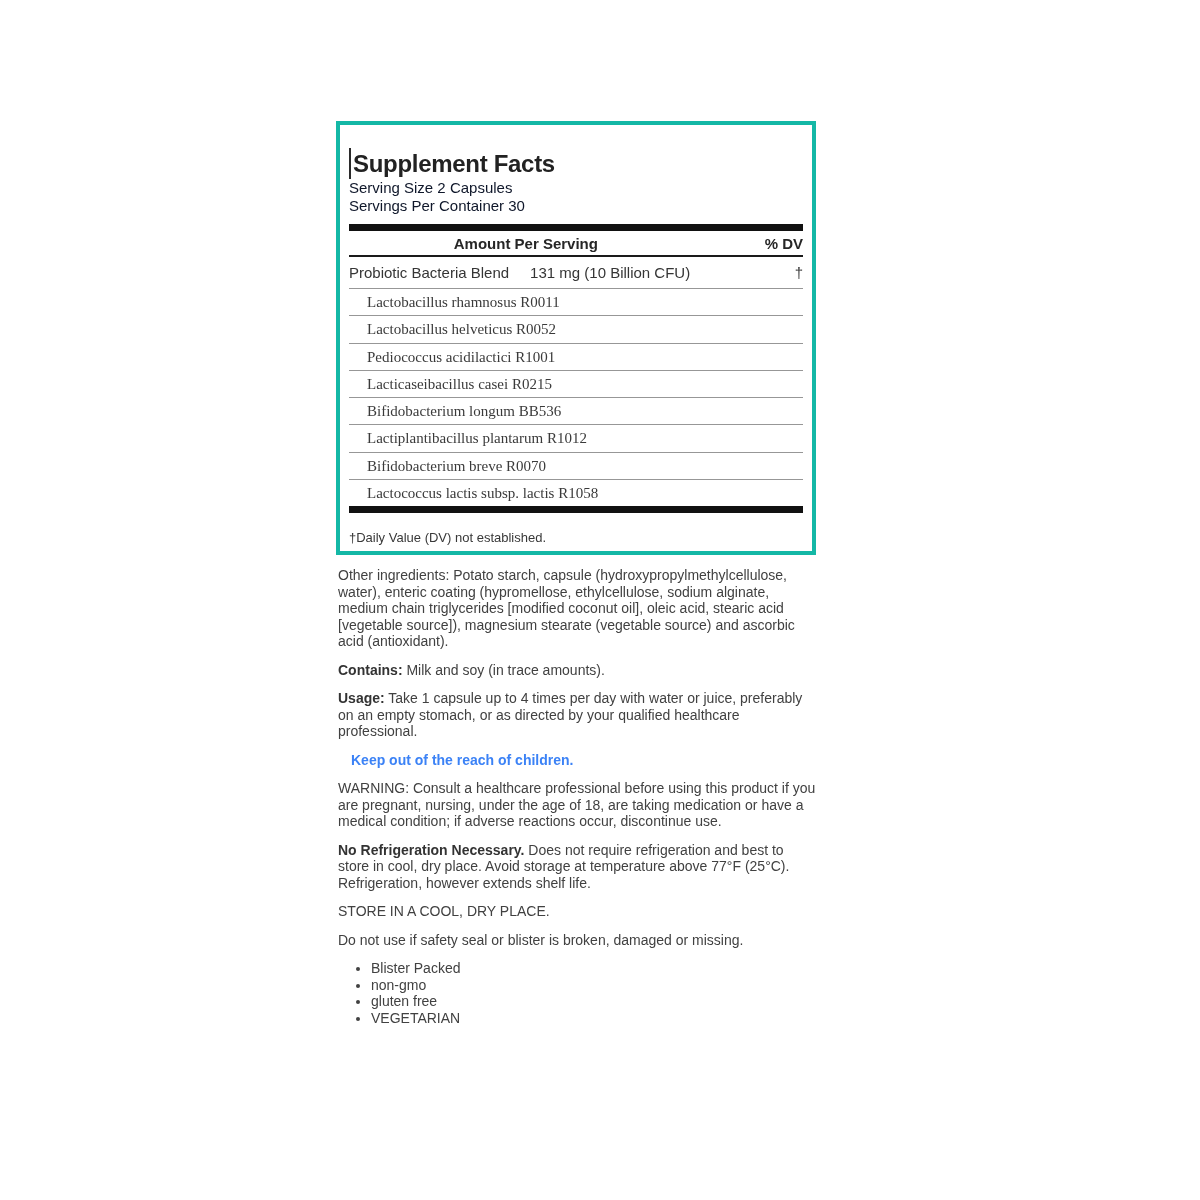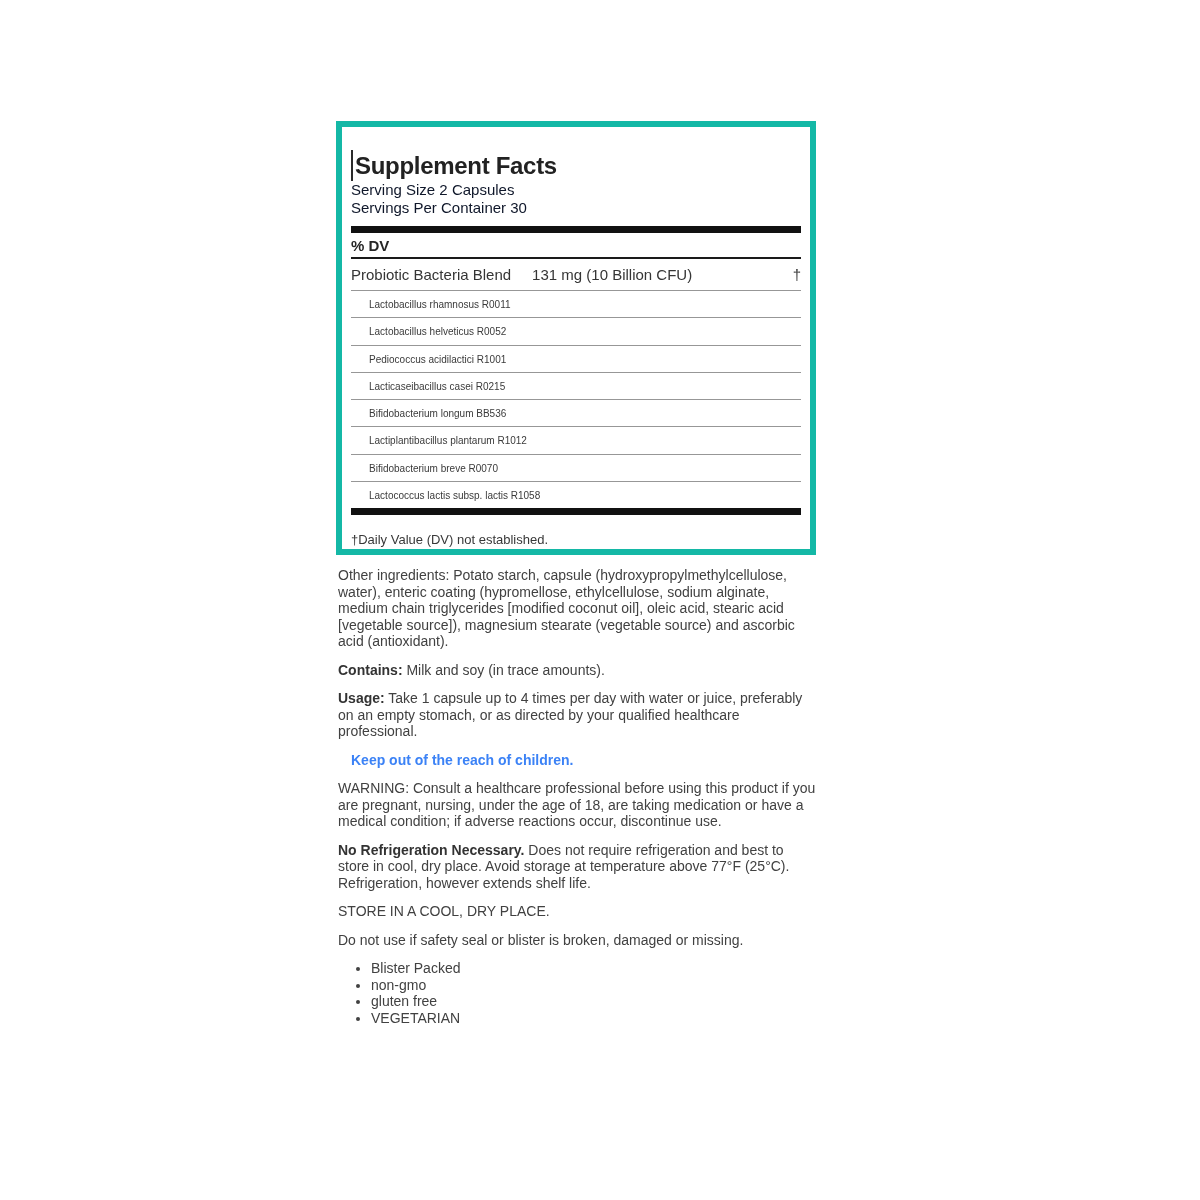--- a/index.html
+++ b/index.html
@@ -14,21 +14,21 @@
     width: 1200px; height: 1200px;
     background: #ffffff;
     overflow: hidden;
   }
 
   
   .facts-panel {
     position: absolute;
     left: 336px; top: 121px;
     width: 480px; height: 434px;
-    border: 6px solid #14b8a6;
+    border: 4px solid #14b8a6;
     background: #ffffff;
     padding: 0 9px;
     color: #2e2e2e;
   }
   .title-row {
     margin-top: 23px;
     display: flex;
     align-items: flex-start;
   }
   .cursor-bar {
@@ -78,23 +78,24 @@
     font-size: 15px;
     color: #353535;
   }
   .blend-name { margin-right: 21px; }
   .blend-dagger { margin-left: auto; }
   .strain-row {
     border-top: 1px solid #979797;
     height: 27.25px;
     line-height: 27.25px;
     padding-left: 18px;
-    font-size: 10px;
+    font-size: 15px;
     color: #3a3a3a;
     overflow: hidden;
+    font-family: Liberation Serif, serif;
   }
   .footnote {
     margin-top: 17px;
     font-size: 13px;
     color: #383838;
   }
 
   
   .info-block {
     position: absolute;
@@ -136,20 +137,21 @@
     </div>
 
     <div class="serving-block">
       <div>Serving Size 2 Capsules</div>
       <div>Servings Per Container 30</div>
     </div>
 
     <div class="bar-thick"></div>
 
     <div class="head-row">
+      <span class="amount-head">Amount Per Serving</span>
       <span class="dv-head">% DV</span>
     </div>
 
     <div class="blend-row">
       <span class="blend-name">Probiotic Bacteria Blend</span>
       <span class="blend-amount">131 mg (10 Billion CFU)</span>
       <span class="blend-dagger">†</span>
     </div>
 
     <div class="strains">

